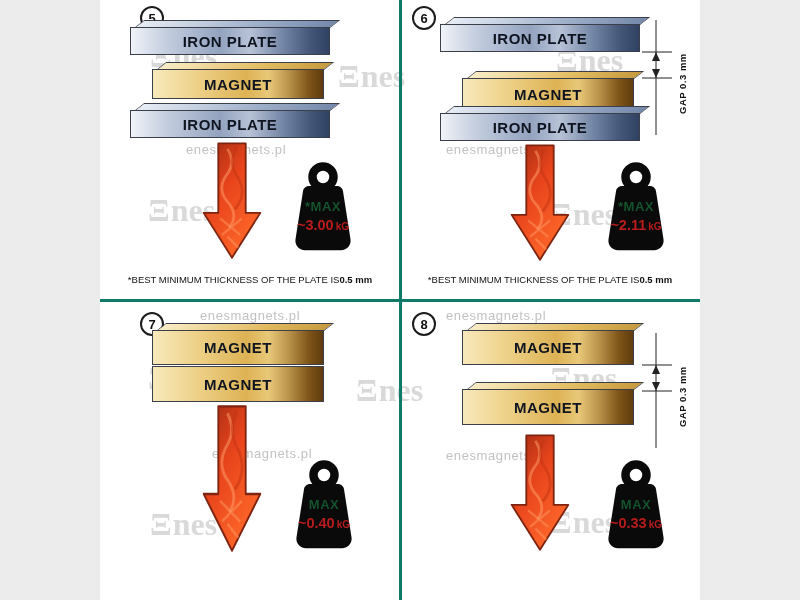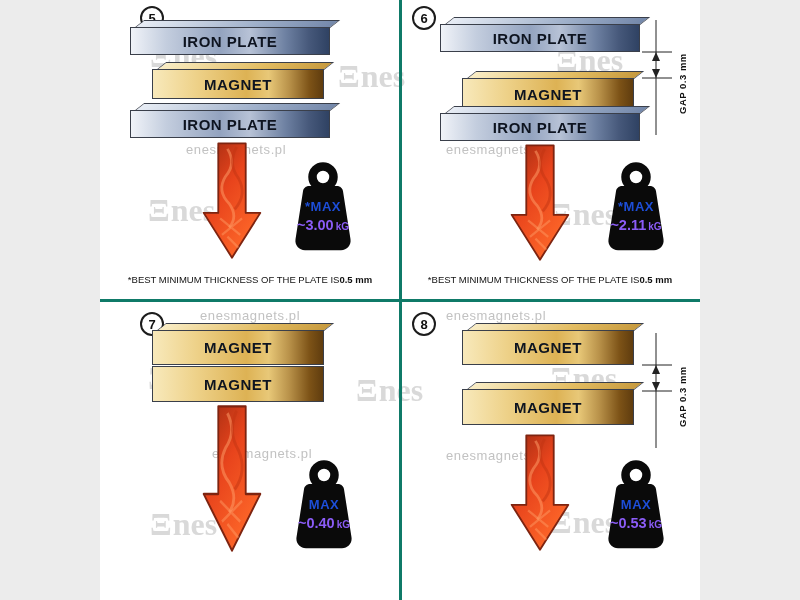--- a/index.html
+++ b/index.html
@@ -26,23 +26,23 @@
   .bar::before{content:"";position:absolute;left:3px;top:-8px;width:99%;height:8px;
        transform:skewX(-52deg);transform-origin:0 100%;border:1px solid #3a3f4a;box-sizing:border-box;}
   .iron::before{background:linear-gradient(90deg,#e8edf5,#9fb0ca 60%,#7488aa);}
   .magnet::before{background:linear-gradient(90deg,#f9edc6,#e3bd63 60%,#c79a3e);}
   .bar.noface::before{display:none;}
 
   .arrow{position:absolute;}
 
   .weight{position:absolute;width:80px;height:92px;}
   .weight svg{position:absolute;left:0;top:0;}
-  .w-max{position:absolute;top:37px;width:100%;text-align:center;color:#1d4ed8;
+  .w-max{position:absolute;top:37px;width:100%;text-align:center;color:#14532d;
          font-size:13px;font-weight:bold;letter-spacing:.5px;}
-  .w-value{position:absolute;top:55px;width:100%;text-align:center;color:#8b5cf6;
+  .w-value{position:absolute;top:55px;width:100%;text-align:center;color:#b91c1c;
          font-size:14.5px;font-weight:bold;}
   .w-unit{font-size:10px;margin-left:2px;}
 
   .note{position:absolute;left:0;top:274px;width:100%;text-align:center;
         font-size:9.5px;color:#111;font-weight:normal;}
   .note b{margin-left:0;}
 
   .gapdim{position:absolute;width:46px;height:115px;}
   .gap-label{position:absolute;right:0;top:14px;height:100px;writing-mode:vertical-rl;
         transform:rotate(180deg);font-size:9.5px;font-weight:bold;color:#111;
@@ -199,20 +199,20 @@
       <span>MAGNET</span>
     </div>
     <svg class="arrow" style="left:108px;top:128px;" width="64" height="130" viewBox="0 0 70 130">
         <use href="#arrowshape"></use>
       </svg>
     <div class="weight" style="left:196px;top:160px;">
       <svg width="80" height="92" viewBox="0 0 80 92">
           <use href="#weightshape"></use>
         </svg>
       <span class="w-max">MAX</span>
-      <span class="w-value"><span>~0.53</span><span class="w-unit">kG</span></span>
+      <span class="w-value"><span>~0.33</span><span class="w-unit">kG</span></span>
     </div>
   </div>
 
   <div class="divider-v"></div>
   <div class="divider-h"></div>
 
 </div>
 
 </body></html>

